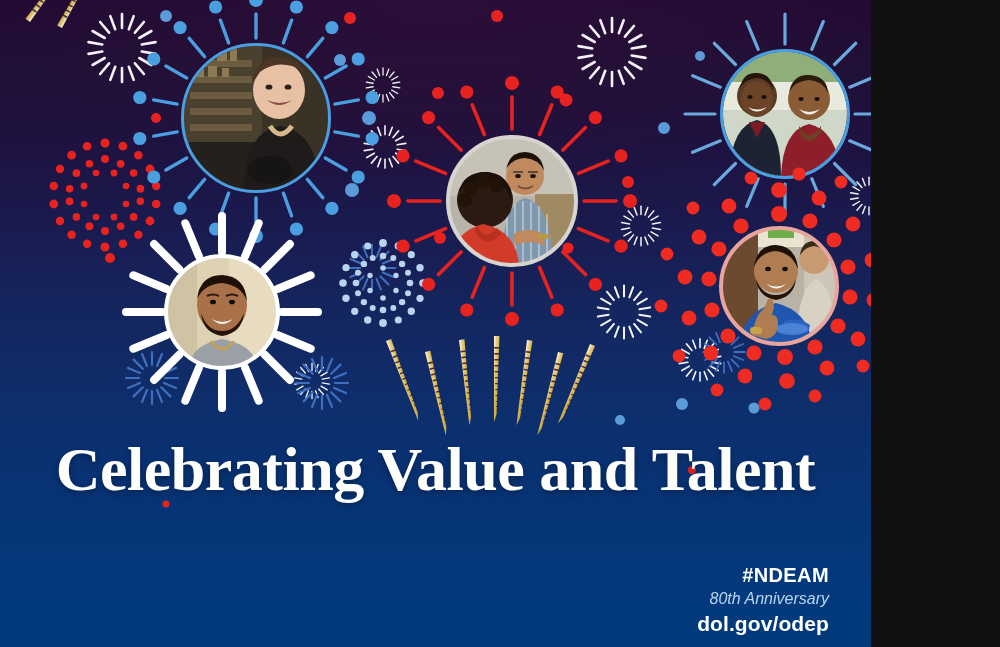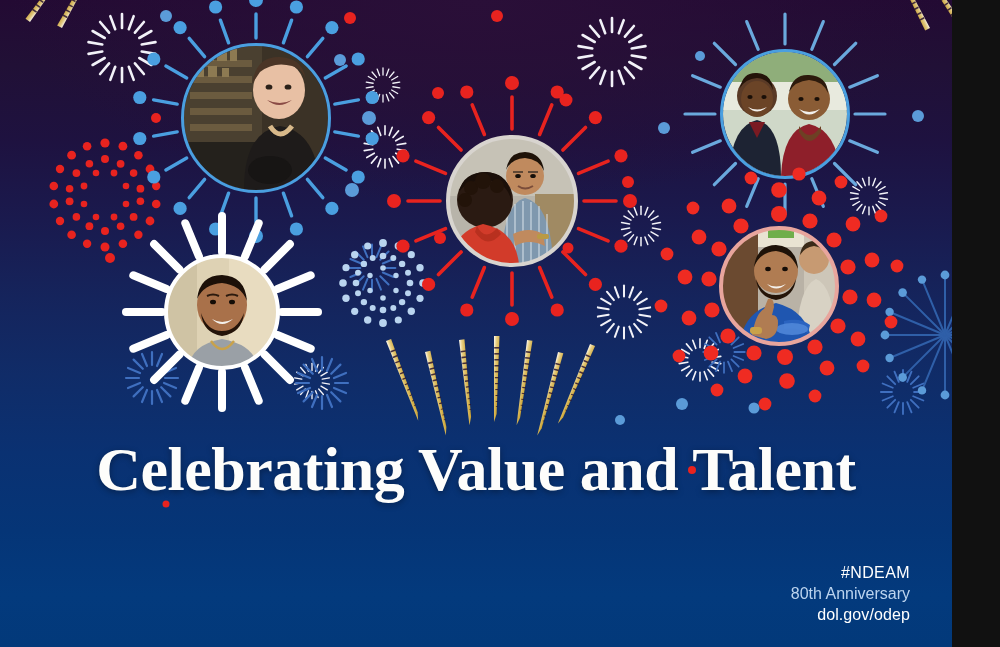--- a/index.html
+++ b/index.html
@@ -1,19 +1,19 @@
 <!DOCTYPE html>
 <html><head>
 <meta charset="utf-8">
 <title>NDEAM Poster</title>
 <style>
   html,body{margin:0;padding:0;background:#111;}
   #poster{
     position:relative;
-    width:952px;height:647px;
+    width:871px;height:647px;
     overflow:hidden;
     font-family:"Liberation Serif", serif;
     background:
       radial-gradient(ellipse 70% 45% at 50% 0%, #2a0f38 0%, rgba(42,15,56,0) 70%),
       linear-gradient(to bottom,
         #230a33 0%,
         #211036 10%,
         #1e1240 22%,
         #1a1a4e 34%,
         #15245c 46%,
@@ -64,23 +64,23 @@
     color:#cfe1f7;
     letter-spacing:.2px;
   }
   #corner{
     position:absolute;
     right:42px;top:562px;
     text-align:right;
     font-family:"Liberation Sans", sans-serif;
     line-height:1.32;
   }
-  #corner .hash{font-size:16px;font-weight:normal;color:#ffffff;letter-spacing:.4px;}
-  #corner .anniv{font-size:16px;color:#bcd4ef;}
-  #corner .url{font-size:16px;font-weight:normal;color:#ffffff;letter-spacing:.1px;}
+  #corner .hash{font-size:20px;font-weight:bold;color:#ffffff;letter-spacing:.4px;}
+  #corner .anniv{font-size:16px;font-style:italic;color:#bcd4ef;}
+  #corner .url{font-size:21px;font-weight:bold;color:#ffffff;letter-spacing:.1px;}
 </style>
 </head>
 <body>
 
 <div id="poster">
 
   <svg class="layer" width="1000" height="647" viewBox="0 0 1000 647">
     <defs>
       <linearGradient id="goldGrad" x1="0" y1="0" x2="1" y2="1">
         <stop offset="0%" stop-color="#fffaf0"></stop>

